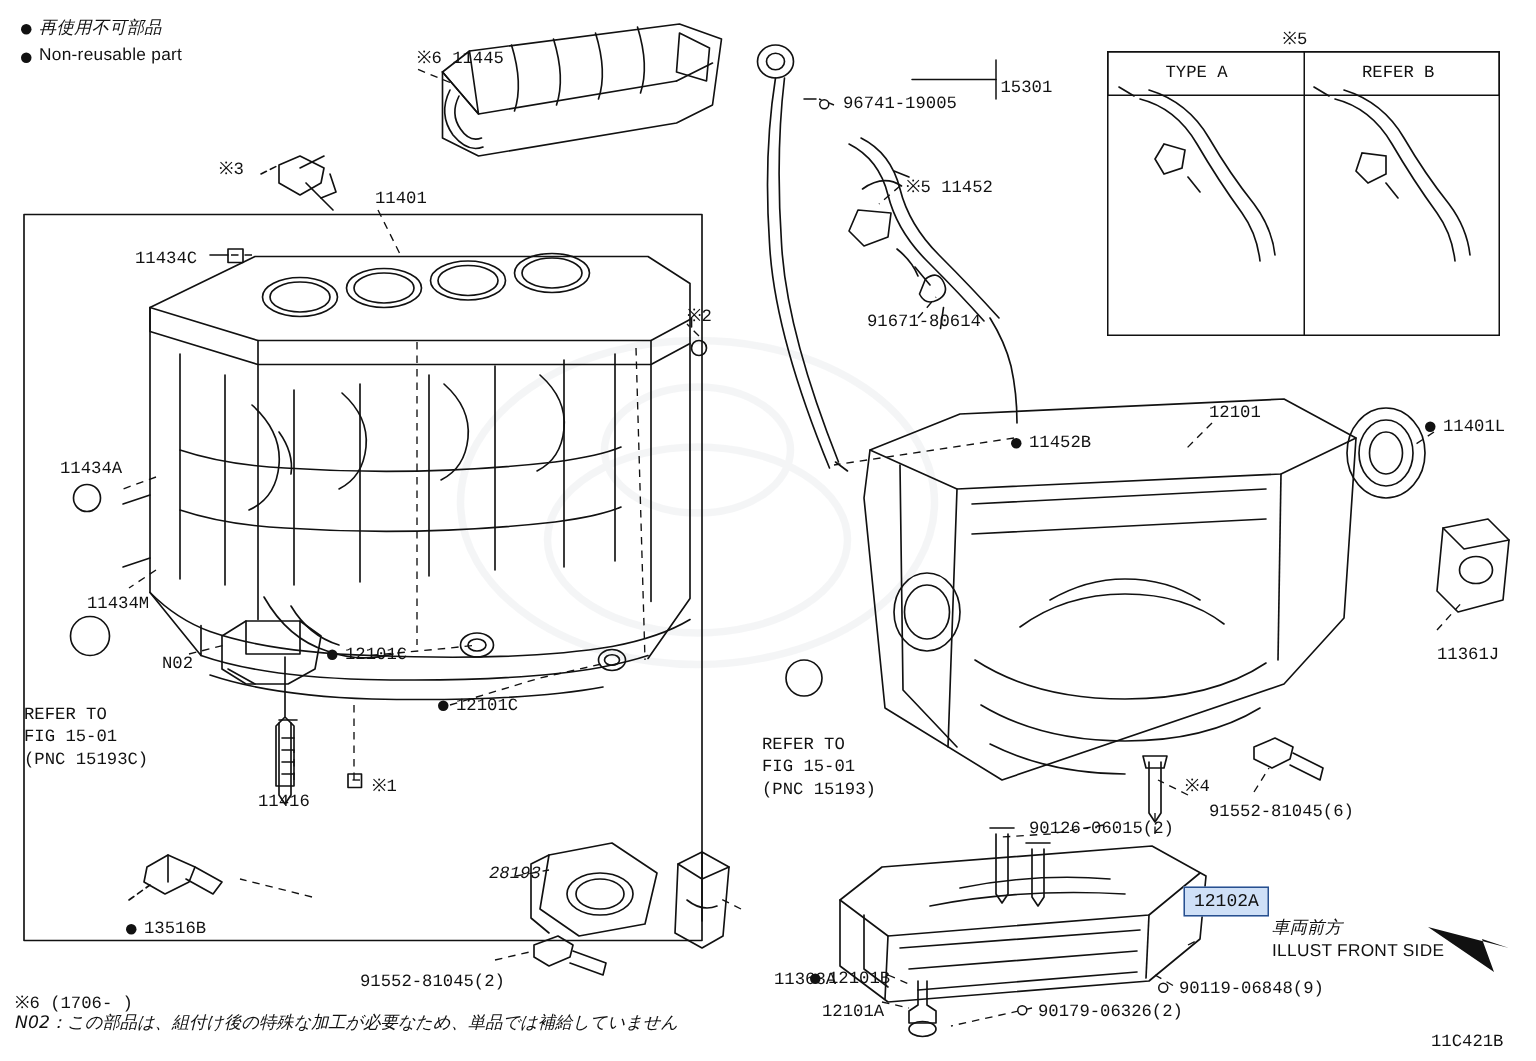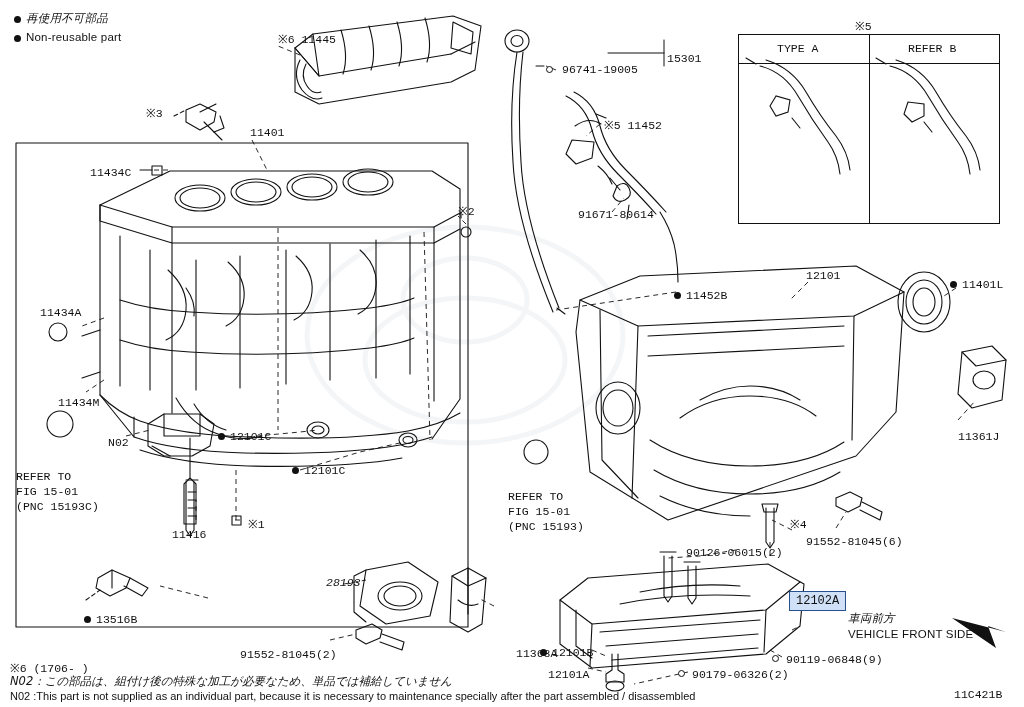--- a/index.html
+++ b/index.html
@@ -338,21 +338,20 @@
   <div class="lbl mono" style="left:16px;top:485px;">FIG 15-01</div>
   <div class="lbl mono" style="left:16px;top:500px;">(PNC 15193C)</div>
 
   <div class="lbl mono" style="left:508px;top:490px;">REFER TO</div>
   <div class="lbl mono" style="left:508px;top:505px;">FIG 15-01</div>
   <div class="lbl mono" style="left:508px;top:520px;">(PNC 15193)</div>
 
   <div class="hl" style="left:789px;top:591px;">12102A</div>
 
   <div class="lbl jp" style="left:848px;top:612px;">車両前方</div>
-  <div class="lbl" style="left:848px;top:628px;">VEHICLE FRONT SIDE</div>
+  <div class="lbl" style="left:848px;top:628px;">ILLUST FRONT SIDE</div>
 
   <div class="ftr mono" style="left:10px;top:660px;">※6 (1706-     )</div>
   <div class="ftr jp" style="left:10px;top:674px;">N02：この部品は、組付け後の特殊な加工が必要なため、単品では補給していません</div>
-  <div class="ftr" style="left:10px;top:690px;font-size:11px;">N02 :This part is not supplied as an individual part, because it is necessary to maintenance specially after the part assembled / disassembled</div>
 
   <div class="lbl mono" style="left:954px;top:688px;">11C421B</div>
 
 </div>
 
 </body></html>

